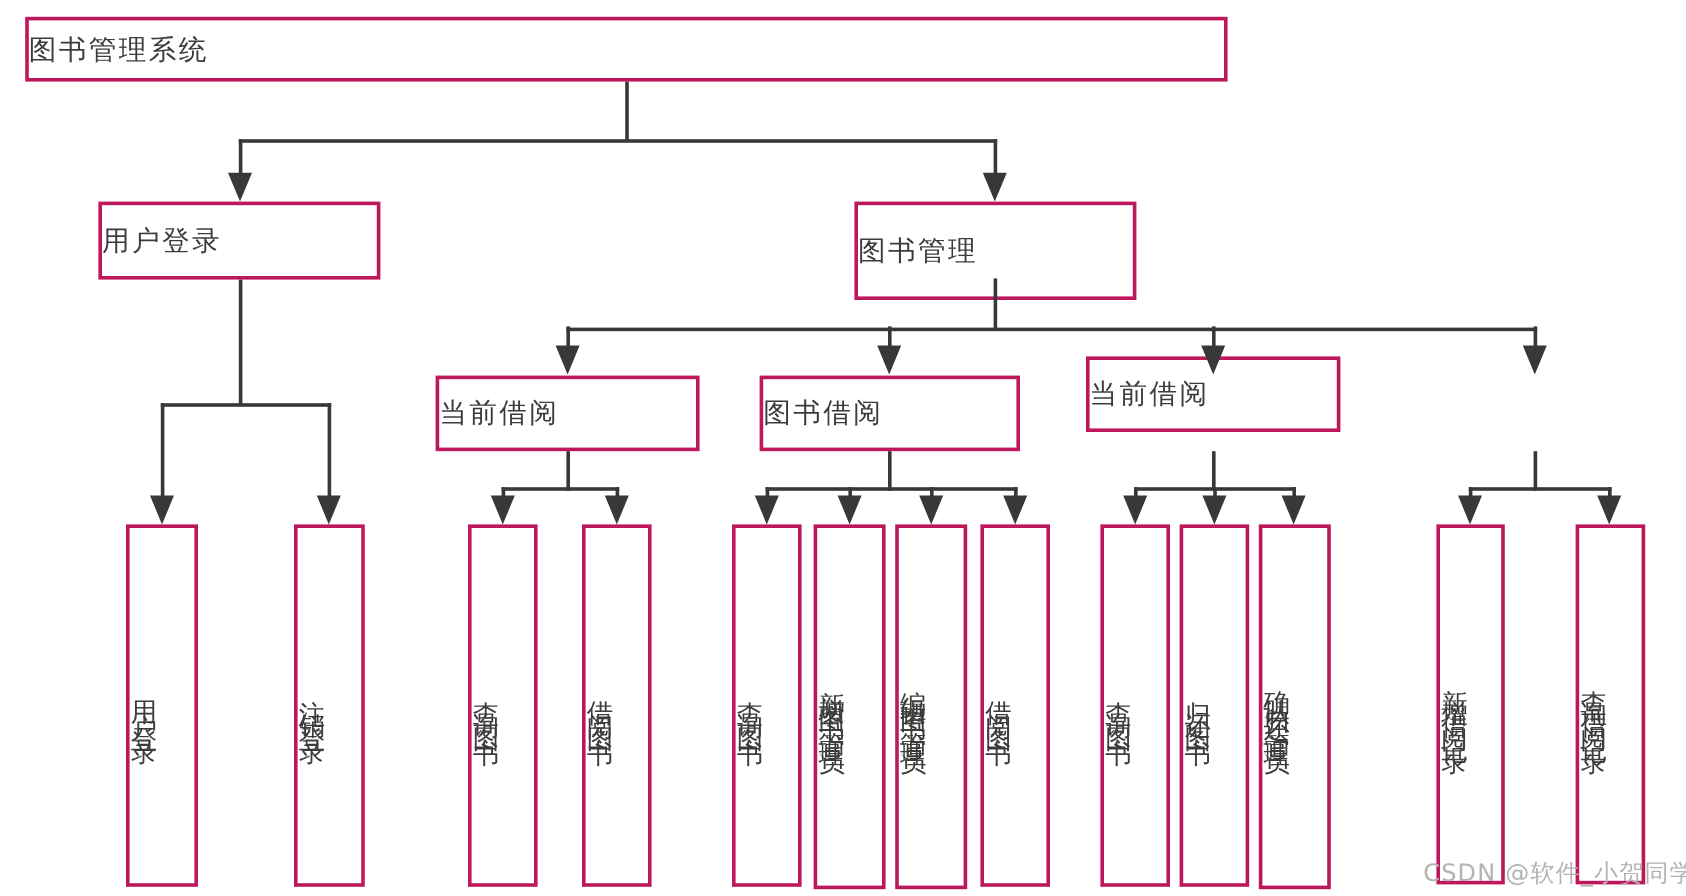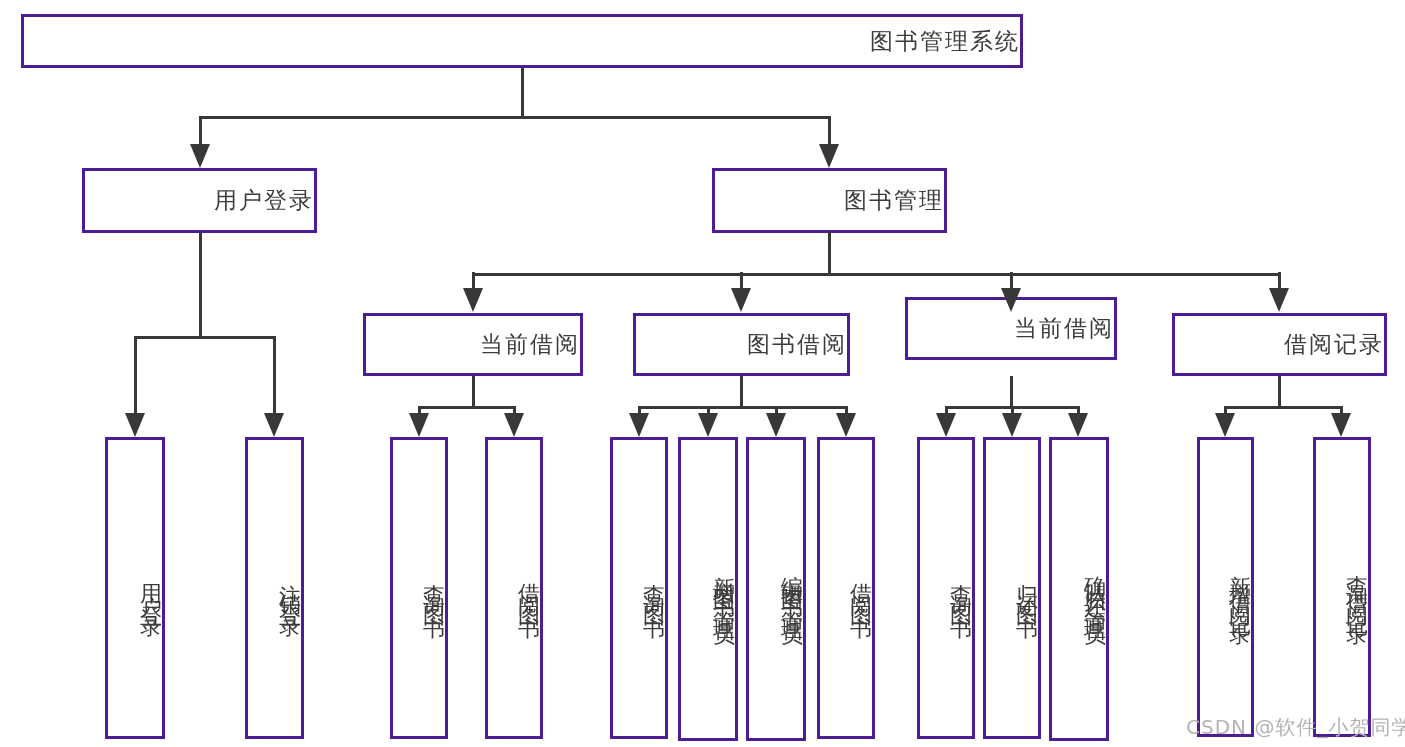--- a/index.html
+++ b/index.html
@@ -9,25 +9,25 @@
     font-family: "DejaVu Sans", sans-serif;
     overflow: hidden;
   }
   #diagram {
     position: relative;
     width: 1405px; height: 747px;
     background: #ffffff;
   }
   .box {
     position: absolute;
-    border: 3px solid #4c1d95;
+    border: 3px solid #be185d;
     background: #ffffff;
     display: flex;
     align-items: center;
-    justify-content: flex-end;
+    justify-content: flex-start;
     color: #3c3c3c;
   }
   .hbox { font-size: 23px; letter-spacing: 2px; }
   .vbox span {
     writing-mode: vertical-rl;
     text-orientation: mixed;
     font-size: 22px;
     line-height: 1;
   }
   .vt4 span { letter-spacing: 11px; }
@@ -56,35 +56,32 @@
 
 <div id="diagram">
 
   <div class="box hbox" style="left:21px;top:14px;width:1002px;height:54px">
     <span>图书管理系统</span>
   </div>
 
   <div class="box hbox" style="left:82px;top:168px;width:235px;height:65px">
     <span>用户登录</span>
   </div>
-  <div class="box hbox" style="left:712px;top:168px;width:235px;height:65px">
+  <div class="box hbox" style="left:712px;top:168px;width:235px;height:82px">
     <span>图书管理</span>
   </div>
 
   <div class="box hbox" style="left:363px;top:313px;width:220px;height:63px">
     <span>当前借阅</span>
   </div>
   <div class="box hbox" style="left:633px;top:313px;width:217px;height:63px">
     <span>图书借阅</span>
   </div>
   <div class="box hbox" style="left:905px;top:297px;width:212px;height:63px">
     <span>当前借阅</span>
-  </div>
-  <div class="box hbox" style="left:1172px;top:313px;width:215px;height:63px">
-    <span>借阅记录</span>
   </div>
 
   <div class="box vbox vt4" style="left:105px;top:437px;width:60px;height:302px">
     <span>用户登录</span>
   </div>
   <div class="box vbox vt4" style="left:245px;top:437px;width:59px;height:302px">
     <span>注销登录</span>
   </div>
 
   <div class="box vbox vt4" style="left:390px;top:437px;width:58px;height:302px">

